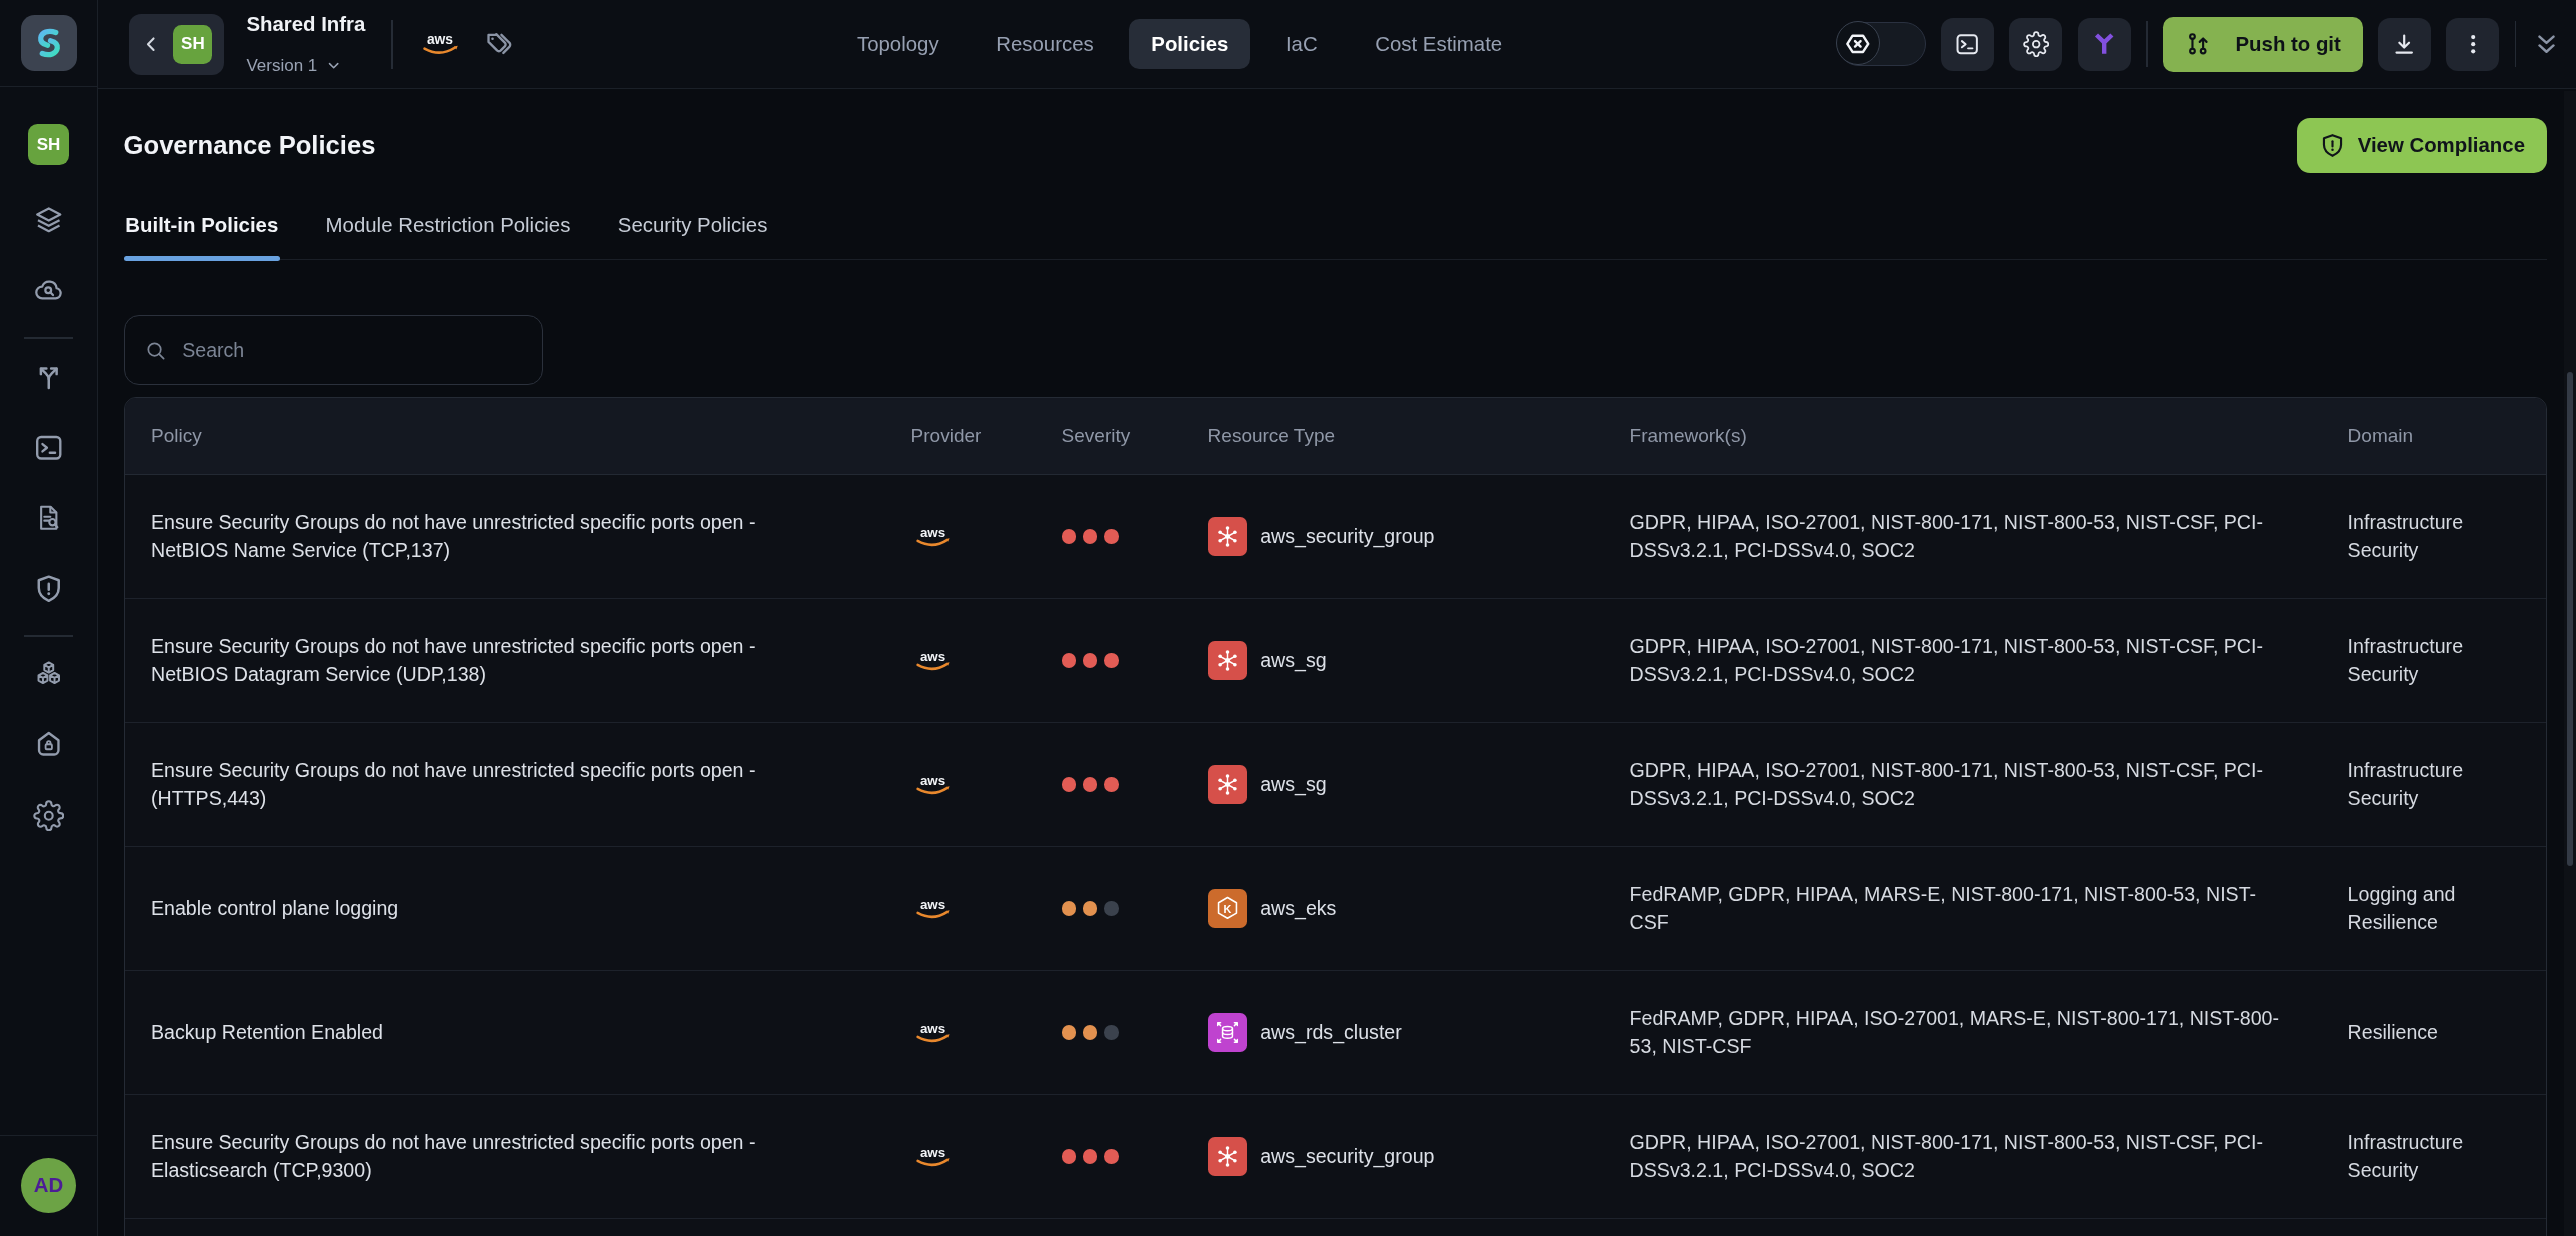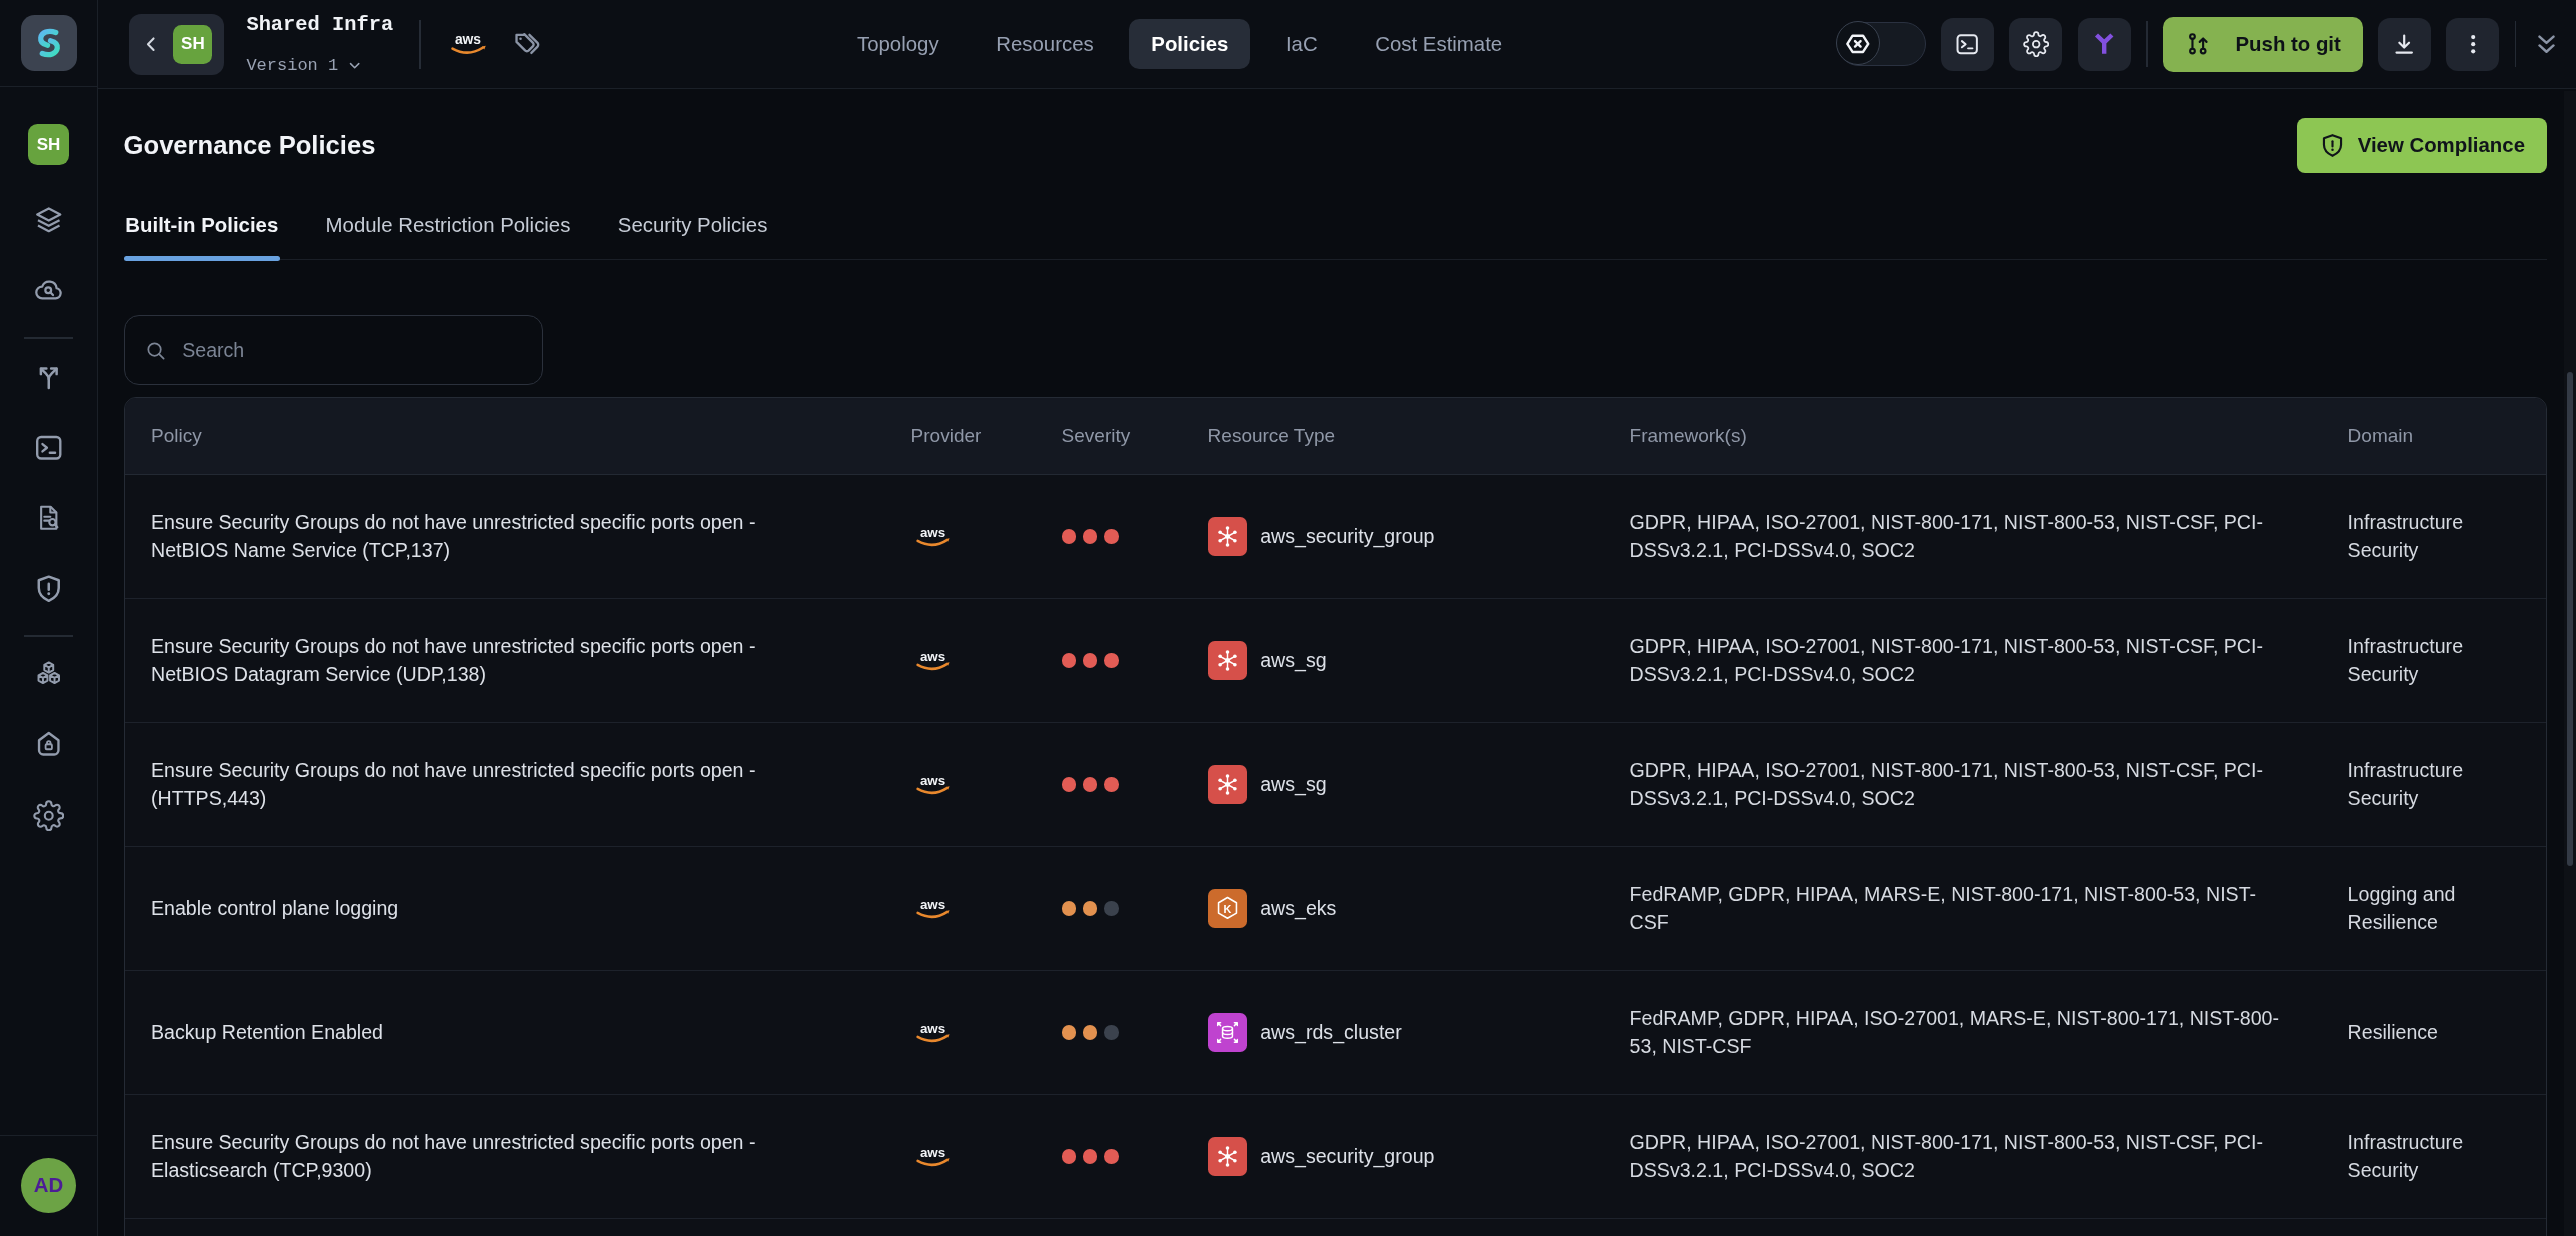--- a/index.html
+++ b/index.html
@@ -23,21 +23,21 @@
     margin-left:129px; height:61px; padding:0 12px;
     background:#232833; border:none; border-radius:12px;
     display:flex; align-items:center; gap:12px; cursor:pointer;
   }
   .chev-left { width:20.4px; height:20.4px; color:#d3d8e0; }
   .ws-badge {
     width:39px; height:39px; border-radius:8.5px; background:#67a33e;
     color:#fff; font-weight:700; font-size:17px;
     display:flex; align-items:center; justify-content:center;
   }
-  .ws-meta { margin-left:22px;font-family:Liberation Mono, monospace; }
+  .ws-meta { margin-left:22px; }
   .ws-title { font-size:20.4px; font-weight:700; color:#f0f2f6; }
   .ws-version { margin-top:20px; font-size:17px; color:#99a2b3; display:flex; align-items:center; gap:8.5px; cursor:pointer; }
   .ws-version svg { width:15.3px; height:15.3px; color:#99a2b3; }
   .vdiv  { width:1.7px; height:49px; background:#262c36; margin:0 25.6px; }
   .vdiv2 { width:1.7px; height:46px; background:#242a34; }
   .aws-logo-top { width:44px; height:29px; }
   .tags-icon { width:31px; height:31px; color:#8b94a6; margin-left:22px; cursor:pointer; }
 
   .mainnav { position:absolute; left:835px; top:0; height:100%; display:flex; align-items:center; gap:13.6px; }
   .nav-item { font-size:20.4px; color:#97a0b2; padding:13.6px 22px; border-radius:10.2px; cursor:pointer; white-space:nowrap; }
@@ -95,21 +95,21 @@
     width:55px; height:55px; border-radius:50%; background:#6ca345;
     color:#4c1d95; font-weight:700; font-size:20.4px;
     display:flex; align-items:center; justify-content:center; cursor:pointer;
   }
 
   
   .content { position:absolute; left:98px; top:89px; right:0; bottom:0; padding:0 29px 0 25.6px; }
   .page-head { margin-top:29px; display:flex; align-items:center; justify-content:space-between; height:55px; }
   .page-title { margin:0; font-size:25.6px; font-weight:700; color:#f2f4f8; }
   .compliance-btn {
-    height:55px; padding:0 22px; border:none; border-radius:8px; background:#8dc653;
+    height:55px; padding:0 22px; border:none; border-radius:13px; background:#8dc653;
     color:#10141a; font-size:20.4px; font-weight:700; font-family:inherit;
     display:flex; align-items:center; gap:12px; cursor:pointer;
   }
   .compliance-btn svg { width:27px; height:27px; color:#10141a; }
 
   .tabs { margin-top:31px; display:flex; gap:44px; border-bottom:1.7px solid #1a1f27; }
   .tab { position:relative; padding:10.2px 1.7px 22px; font-size:20.4px; color:#c6ccd6; cursor:pointer; white-space:nowrap; }
   .tab.active { color:#f2f4f8; font-weight:700; }
   .tab.active::after {
     content:""; position:absolute; left:0; right:0; bottom:-1.7px; height:5.1px;

